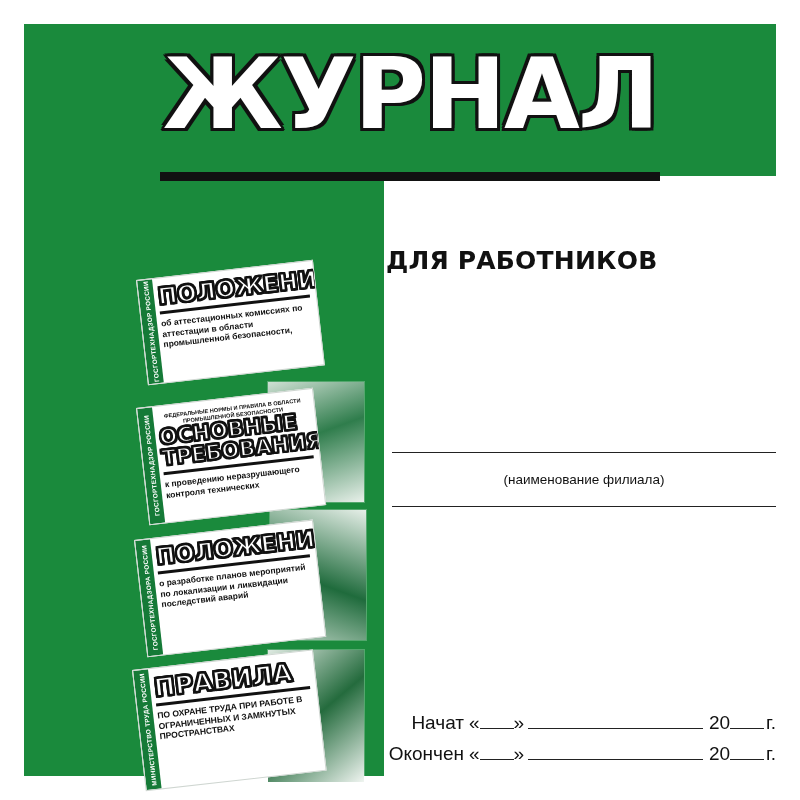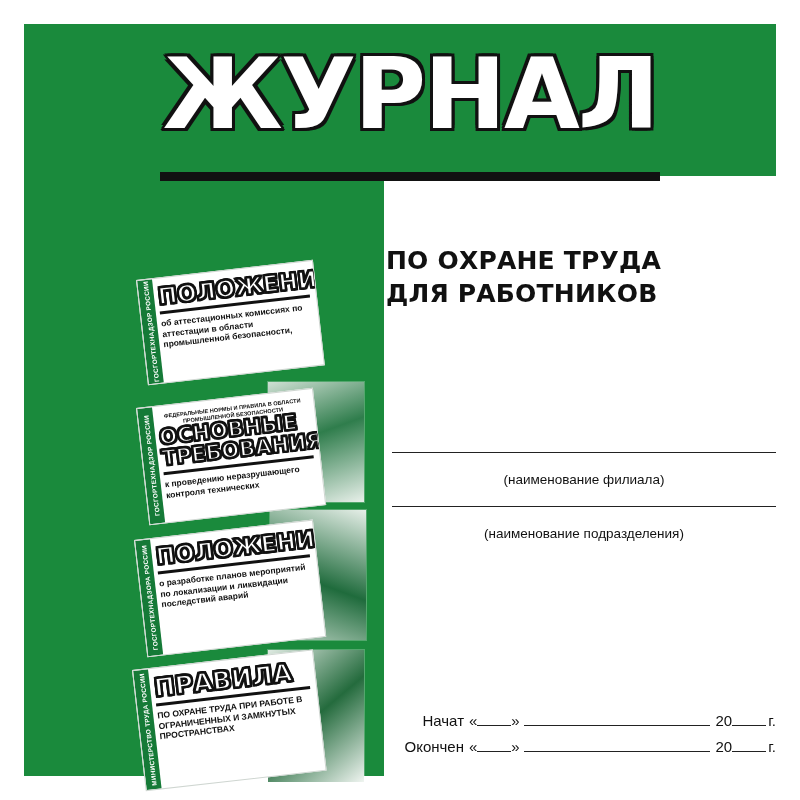--- a/index.html
+++ b/index.html
@@ -87,21 +87,21 @@
     margin-top:19px;
     font-family:"Liberation Sans", sans-serif;
   }
   #branch-block{top:452px;}
   #division-block{top:506px;}
   
   .dates{
     position:absolute;
     left:386px;top:712px;
     width:390px;
-    font-size:15px;
+    font-size:19px;
     color:#111;
   }
   .date-row{
     display:flex;align-items:baseline;
     margin-bottom:9px;
     white-space:nowrap;
   }
   .date-label{width:78px;text-align:right;padding-right:5px;}
   .date-q{letter-spacing:0px;}
   .date-rule{
@@ -184,32 +184,30 @@
 <div id="page">
 
   <div class="green-left"></div>
   <div class="green-top-right"></div>
   <div class="white-right"></div>
 
   <div class="journal-title">ЖУРНАЛ</div>
   <div class="title-rule"></div>
 
   <div class="subtitle">
-    <div>ПО ОХРАНЕ ТРУДА</div>
     <div>ДЛЯ РАБОТНИКОВ</div>
   </div>
 
   <div class="fill-block" id="branch-block">
     <div class="fill-line"></div>
     <div class="fill-caption">(наименование филиала)</div>
   </div>
 
   <div class="fill-block" id="division-block">
     <div class="fill-line"></div>
-    <div class="fill-caption">(наименование подразделения)</div>
   </div>
 
   <div class="dates">
     <div class="date-row">
       <span class="date-label">Начат</span>
       <span class="date-q">«</span>
       <span class="date-short-rule"></span>
       <span class="date-q">»</span>
       <span class="date-rule"></span>
       <span class="date-year">20</span>

